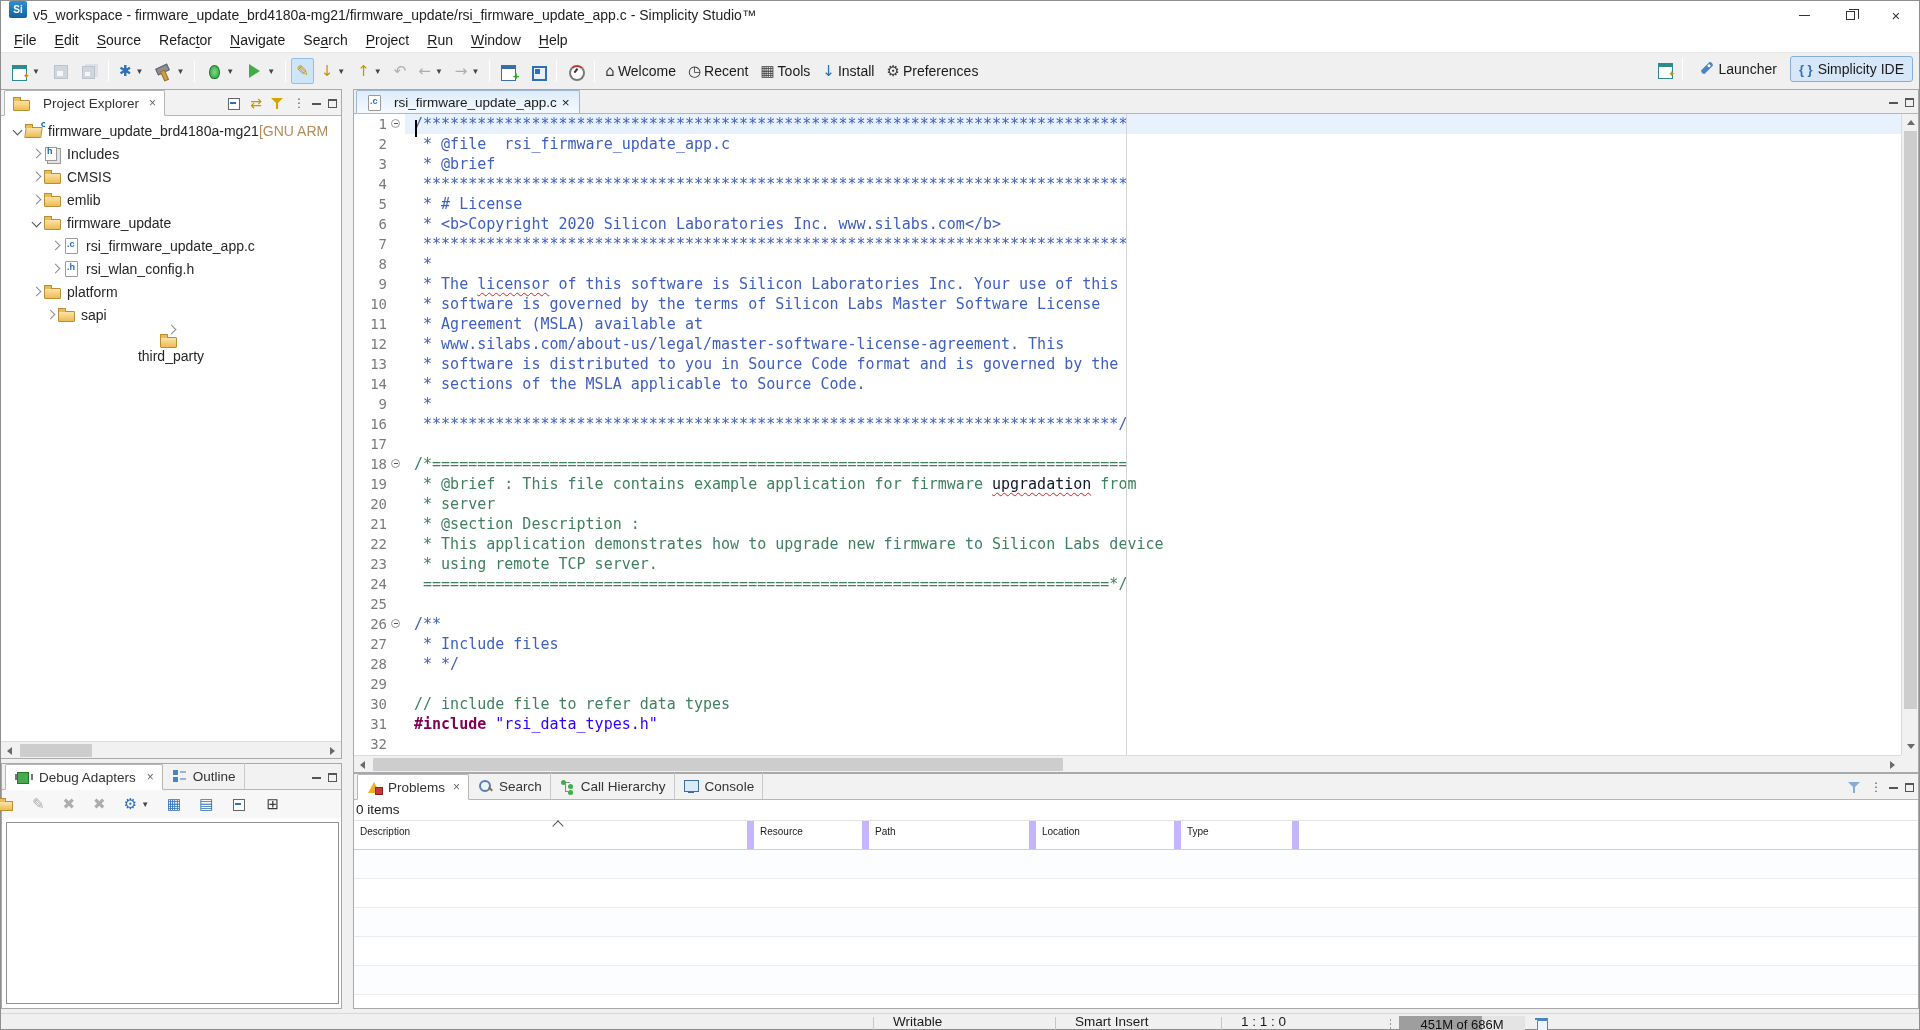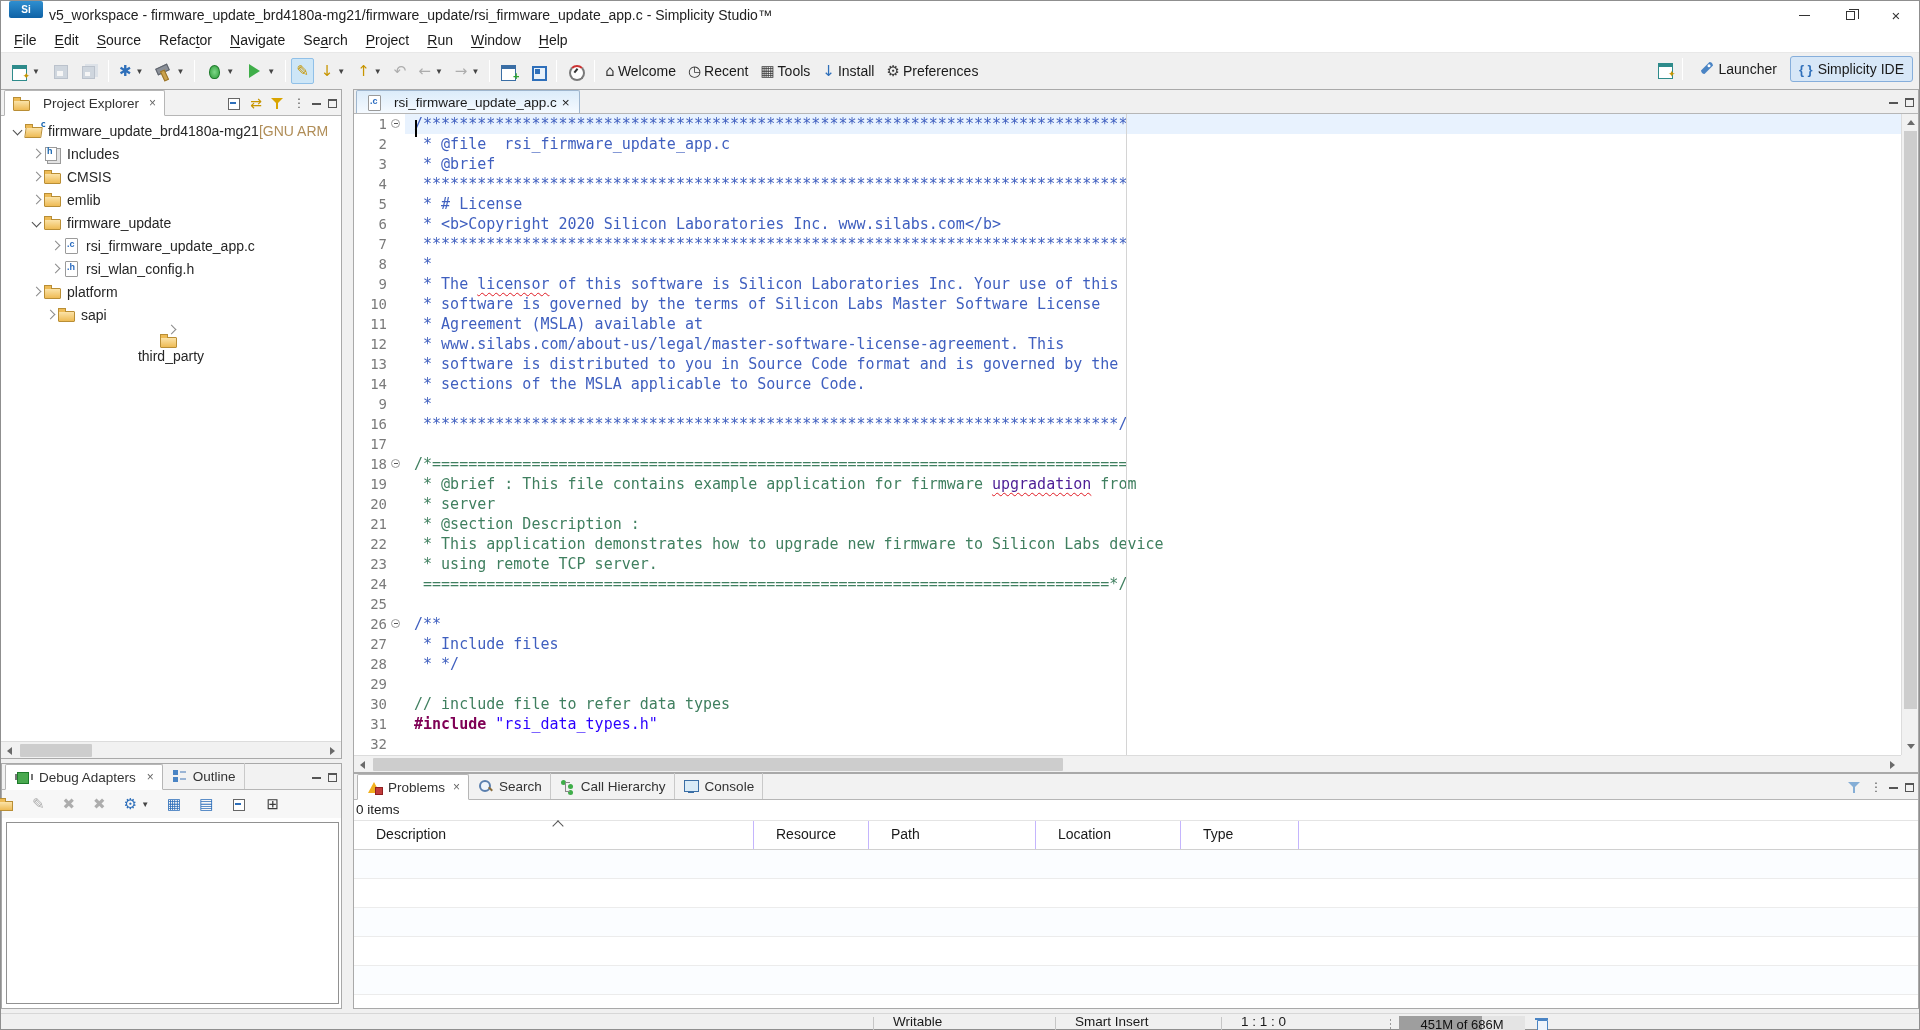--- a/index.html
+++ b/index.html
@@ -1,21 +1,21 @@
 <!DOCTYPE html>
 <html><head>
 <meta charset="utf-8">
 <style>
   * { margin:0; padding:0; box-sizing:border-box; }
   html,body { width:1920px; height:1030px; overflow:hidden; font-family:"Liberation Sans",sans-serif; }
   #window { position:relative; width:1920px; height:1030px; background:#f0f0f0; border:1px solid #8f8f8f; }
 
   
   #titlebar { position:absolute; left:0; top:0; width:100%; height:28px; background:#fff; display:flex; align-items:center; }
-  .si-logo { width:34px; height:17px; margin:0 6px 12px 8px; background:linear-gradient(#2f8fd0,#0f62a6); color:#fff; font-size:10px; font-weight:bold; display:flex; align-items:center; justify-content:center; border-radius:2px; }
+  .si-logo { width:18px; height:17px; margin:0 6px 12px 8px; background:linear-gradient(#2f8fd0,#0f62a6); color:#fff; font-size:10px; font-weight:bold; display:flex; align-items:center; justify-content:center; border-radius:2px; }
   .title-text { font-size:14px; color:#222; }
   .win-controls { position:absolute; right:0; top:0; height:28px; display:flex; }
   .win-btn { width:46px; height:28px; display:flex; align-items:center; justify-content:center; color:#333; font-size:14px; }
   .glyph-min { width:11px; height:1px; background:#333; display:inline-block; }
   .glyph-restore { width:9px; height:9px; border:1px solid #333; position:relative; display:inline-block; background:#fff; }
   .glyph-restore::before { content:""; position:absolute; left:2px; top:-3px; width:9px; height:9px; border:1px solid #333; border-bottom:none; border-left:none; }
   .glyph-close { font-size:15px; line-height:1; }
 
   
   #menubar { position:absolute; left:0; top:28px; width:100%; height:24px; background:#fff; display:flex; align-items:flex-start; padding-left:4px; border-bottom:1px solid #e8e8e8; }
@@ -127,39 +127,39 @@
   .cl { display:flex; height:20px; line-height:20px; white-space:pre; }
   .ln { width:36px; text-align:right; padding-right:3px; color:#7a7a7a; font-size:14px; flex:none; }
   .foldc { width:15px; flex:none; position:relative; }
   .fold-m { position:absolute; left:1px; top:5px; width:9px; height:9px; border:1px solid #9a9a9a; border-radius:50%; background:#fff; }
   .fold-m::after { content:""; position:absolute; left:2px; top:3px; width:4px; height:1px; background:#555; }
   .codeln { flex:1; padding-left:9px; }
   .cl.hl .codeln { background:#e8f2fe; }
   .seg-doc { color:#3F5FBF; } .seg-com { color:#3F7F5F; }
   .seg-dir { color:#7F0055; font-weight:bold;text-align:right; } .seg-str { color:#2A00FF; }
   .seg-doc-sp { color:#3F5FBF; text-decoration:underline wavy #e01b24 1px; text-underline-offset:3px; }
-  .seg-com-sp { color:#4c1d95; text-decoration:underline wavy #e01b24 1px; text-underline-offset:3px; }
+  .seg-com-sp { color:#0f172a; text-decoration:underline wavy #e01b24 1px; text-underline-offset:3px; }
   #print-margin { position:absolute; top:24px; bottom:17px; width:1px; background:#d4d4d4; left:calc(60px + 80ch); }
   #caret { position:absolute; left:61px; top:30px; width:2px; height:17px; background:#000; }
   #ed-vscroll { position:absolute; right:0; top:24px; bottom:17px; width:17px; background:#f1f1f1; border-left:1px solid #dcdcdc; }
   #ed-vthumb { position:absolute; left:2px; width:13px; top:17px; height:578px; background:#cdcdcd; }
   #ed-hscroll { position:absolute; left:0; bottom:0; right:17px; height:17px; background:#f1f1f1; border-top:1px solid #dcdcdc; }
   #ed-corner { position:absolute; right:0; bottom:0; width:17px; height:17px; background:#f1f1f1; }
 
   
   #debugpanel { left:0; top:762px; width:341px; height:246px; }
   #dbg-toolbar { height:28px; display:flex; align-items:center; justify-content:flex-end; gap:6px; padding-right:56px; background:#f7f7f7; }
   #dbg-content { position:absolute; left:4px; top:58px; width:333px; height:182px; background:#fff; border:1px solid #919191; }
 
   
   #problems { left:352px; top:772px; width:1566px; height:236px; }
   #items-count { height:21px; font-size:13.5px; color:#1a1a1a; padding:2px 2px; border-bottom:1px solid #e4e4e4; }
   .tablewrap { position:relative; }
   .thead { display:flex; height:29px; border-bottom:1px solid #d0d0d0; background:#fff; }
-  .th { font-size:14px; color:#1a1a1a; padding:5px 22px; border-right:1px solid #c4b5fd; overflow:hidden; white-space:nowrap; }
+  .th { font-size:10px; color:#1a1a1a; padding:5px 6px; border-right:7px solid #c4b5fd; overflow:hidden; white-space:nowrap; }
   .sortmark { position:absolute; top:-2px; width:9px; height:9px; }
   .sortmark::before { content:""; position:absolute; left:0; top:3px; width:7px; height:7px; border-left:1.5px solid #555; border-top:1.5px solid #555; transform:rotate(45deg); }
   .trow-empty { height:29px; border-bottom:1px solid #ececec; }
   .trow-empty.alt { background:#fbfdff; }
 
   
   #statusbar { position:absolute; left:0; bottom:0; width:100%; height:16px; background:#f0f0f0; border-top:1px solid #d7d7d7; display:flex; align-items:center; font-size:13.5px; color:#1a1a1a; }
   .st-div { width:1px; height:16px; background:#c6c6c6; }
   .st-cell { padding:0 12px; white-space:nowrap; }
   #st-writable { position:absolute; left:880px; } #st-div1 { position:absolute; left:872px; top:3px; }

